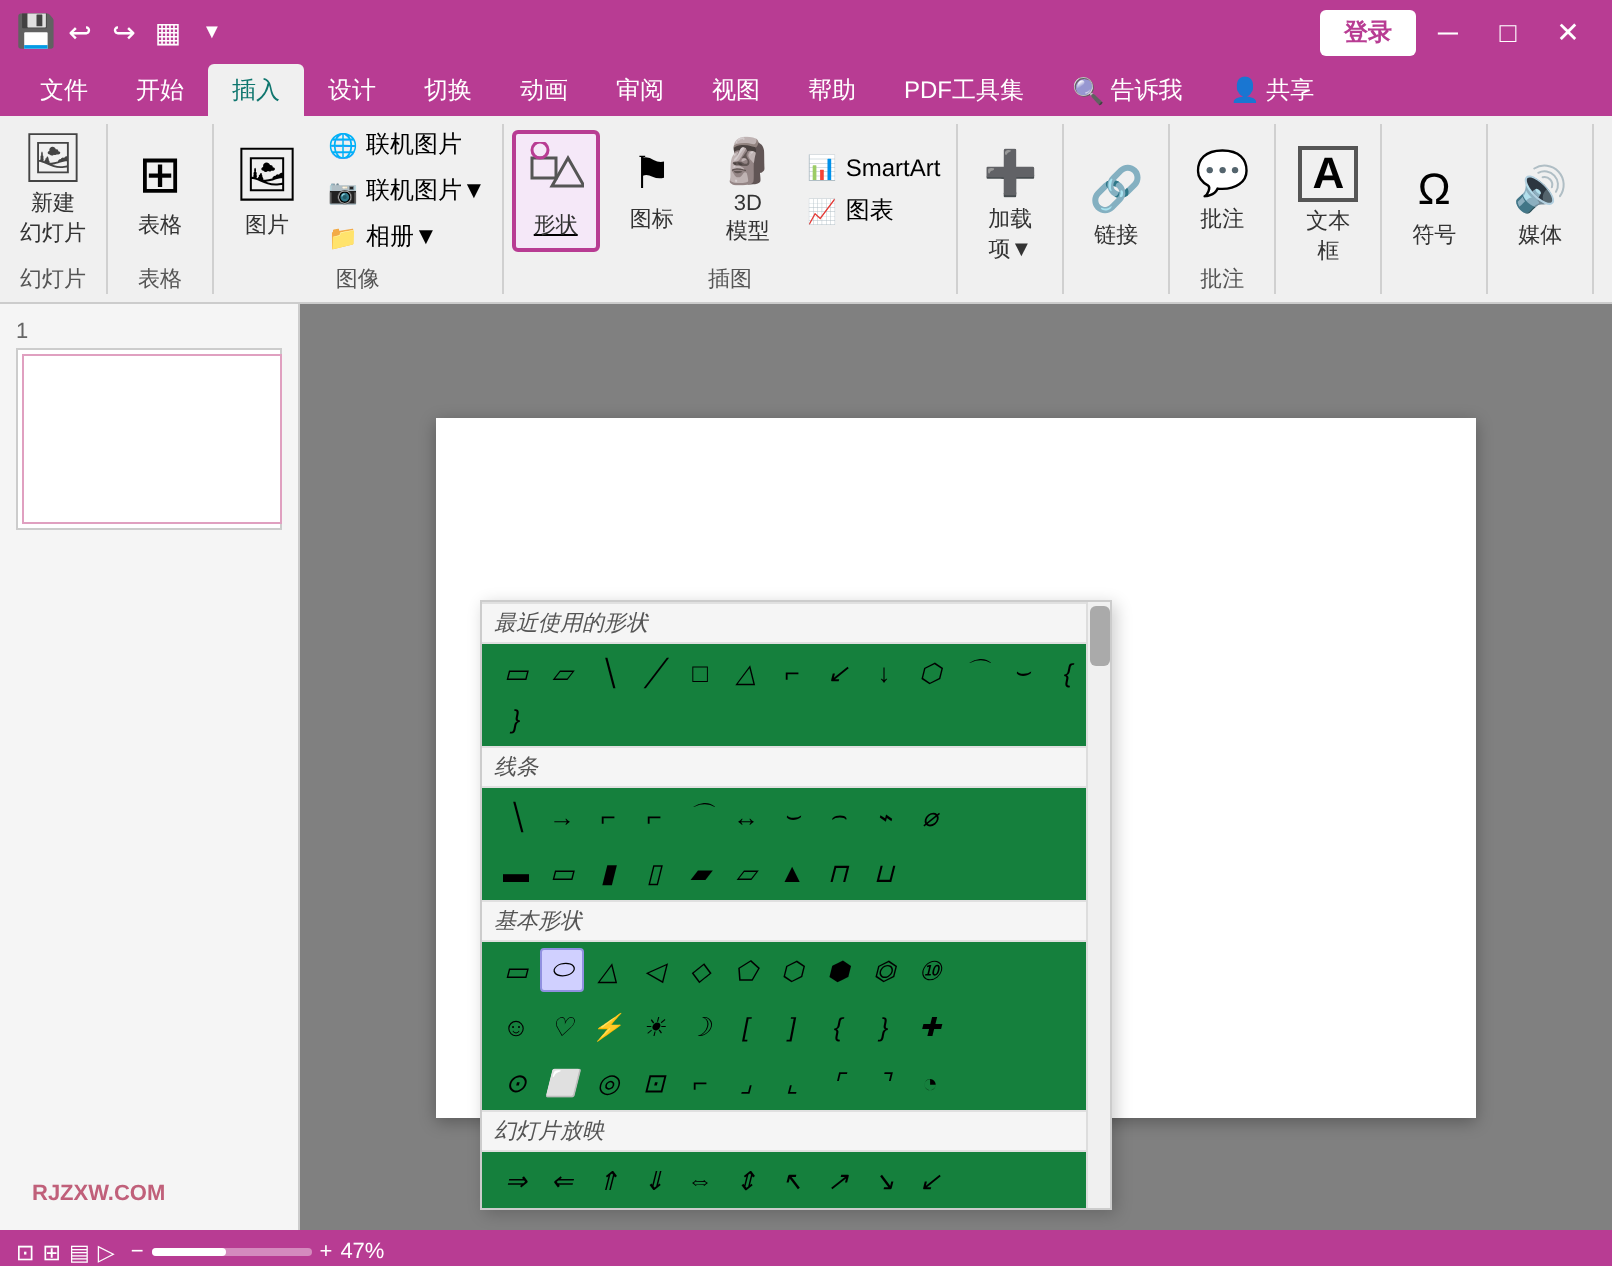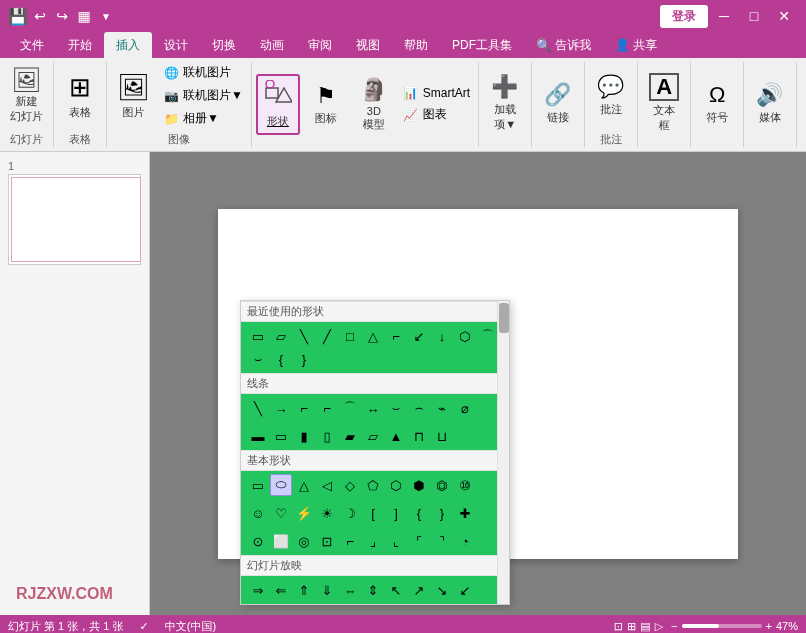--- a/index.html
+++ b/index.html
@@ -148,26 +148,27 @@
       width: 520px;
       height: 350px;
       box-shadow: 0 2px 8px rgba(0,0,0,0.3);
     }
 
     
     .shapes-dropdown {
       position: absolute;
       top: 148px;
       left: 240px;
-      width: 270px;
-      background: #22c55e;
+      width: 316px;
+      background: #15803d;
       border: 1px solid #ccc;
       box-shadow: 2px 2px 8px rgba(0,0,0,0.2);
       z-index: 100;
       font-size: 12px;
+      font-style: italic;
     }
     .shapes-section-label {
       background: #f5f5f5;
       padding: 2px 6px;
       font-size: 11px;
       color: #555;
       border-top: 1px solid #e0e0e0;
       border-bottom: 1px solid #e0e0e0;
     }
     .shapes-row {
@@ -223,21 +224,21 @@
       width: 80px; height: 4px; background: rgba(255,255,255,0.4);
       border-radius: 2px; position: relative;
     }
     .zoom-slider-fill {
       height: 4px; background: white; border-radius: 2px; width: 47%;
     }
     .watermark {
       position: absolute;
       bottom: 30px;
       left: 16px;
-      font-size: 16px;
+      font-size: 11px;
       color: #c0607a;
       font-weight: bold;
       margin-top: 12px;
     }
   </style>
 </head>
 <body>
 
 <div class="title-bar">
   <div class="title-bar-left">
@@ -342,20 +343,21 @@
         <div class="ribbon-btn-small">
           <div style="font-size:12px;">📊</div>
           <span>SmartArt</span>
         </div>
         <div class="ribbon-btn-small">
           <div style="font-size:12px;">📈</div>
           <span>图表</span>
         </div>
       </div>
     </div>
+    <div class="group-label">插图</div>
   </div>
 
   <div class="group-wrapper">
     <div class="group-top">
       <div class="ribbon-btn">
         <div style="font-size:22px;">➕</div>
         <div class="ribbon-btn-label">加载<br>项▼</div>
       </div>
     </div>
     <div class="group-label"></div>
@@ -531,25 +533,20 @@
       <div class="shapes-scrollbar">
         <div class="shapes-scroll-thumb"></div>
       </div>
     </div>
   </div>
 </div>
 
 <div class="watermark">RJZXW.COM</div>
 
 <div class="status-bar">
-  <div style="display:flex;gap:16px;align-items:center;">
-    <span>幻灯片 第 1 张，共 1 张</span>
-    <span>✓</span>
-    <span>中文(中国)</span>
-  </div>
   <div class="status-right">
     <div style="display:flex;align-items:center;gap:4px;">
       <div style="color:white;cursor:pointer;">⊡</div>
       <div style="color:white;cursor:pointer;">⊞</div>
       <div style="color:white;cursor:pointer;">▤</div>
       <div style="color:white;cursor:pointer;">▷</div>
     </div>
     <div class="zoom-bar">
       <div style="cursor:pointer;">−</div>
       <div class="zoom-slider-track">

